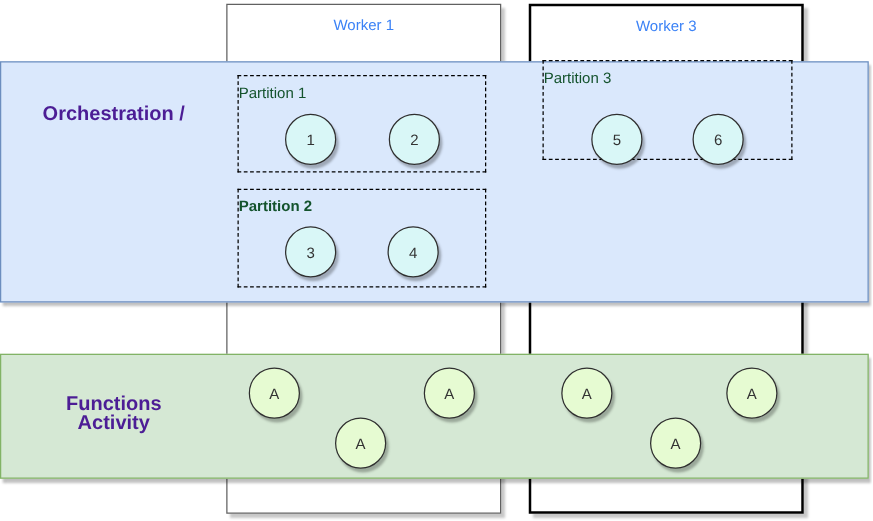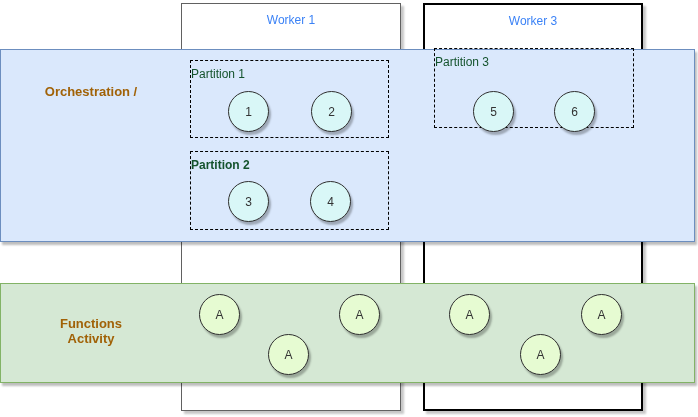--- a/index.html
+++ b/index.html
@@ -54,23 +54,23 @@
     height: 100px;
     background: #d5e8d4;
     border: 1px solid #82b366;
   }
   .band-label {
     position: absolute;
     left: 0;
     width: 182px;
     text-align: center;
     font-weight: bold;
-    font-size: 13px;
+    font-size: 16px;
     line-height: 15px;
-    color: #a16207;
+    color: #4c1d95;
     z-index: 3;
   }
   .band-label-orchestration { top: 84px; }
   .band-label-activity { top: 316px; }
 
   
   .partition {
     position: absolute;
     box-sizing: border-box;
     border: 1px dashed #000000;

